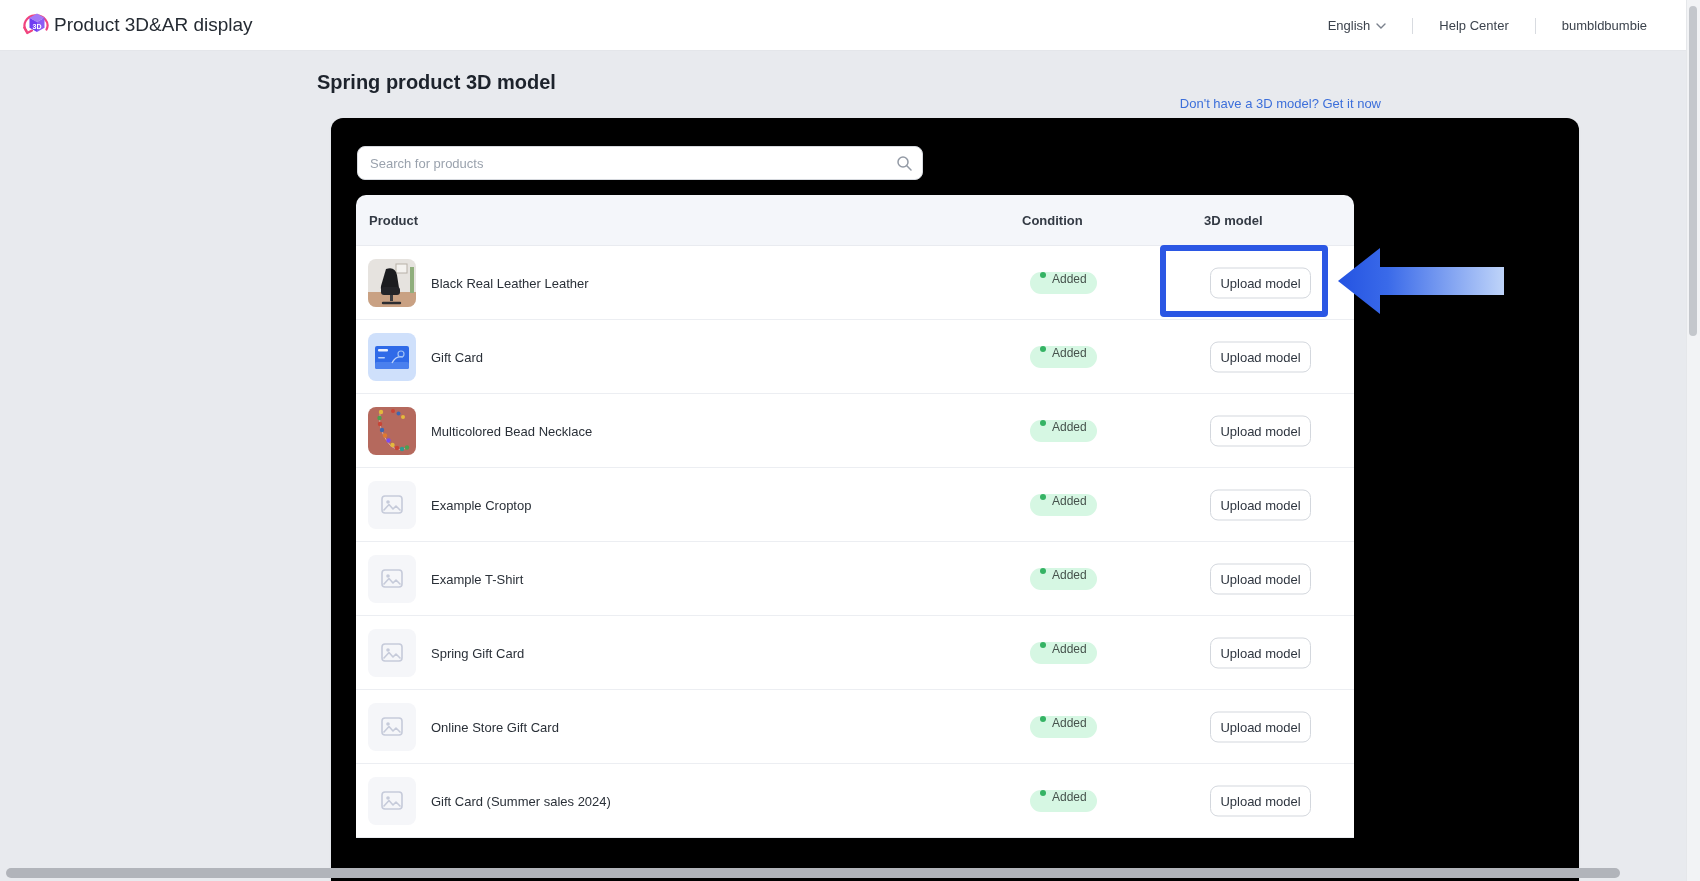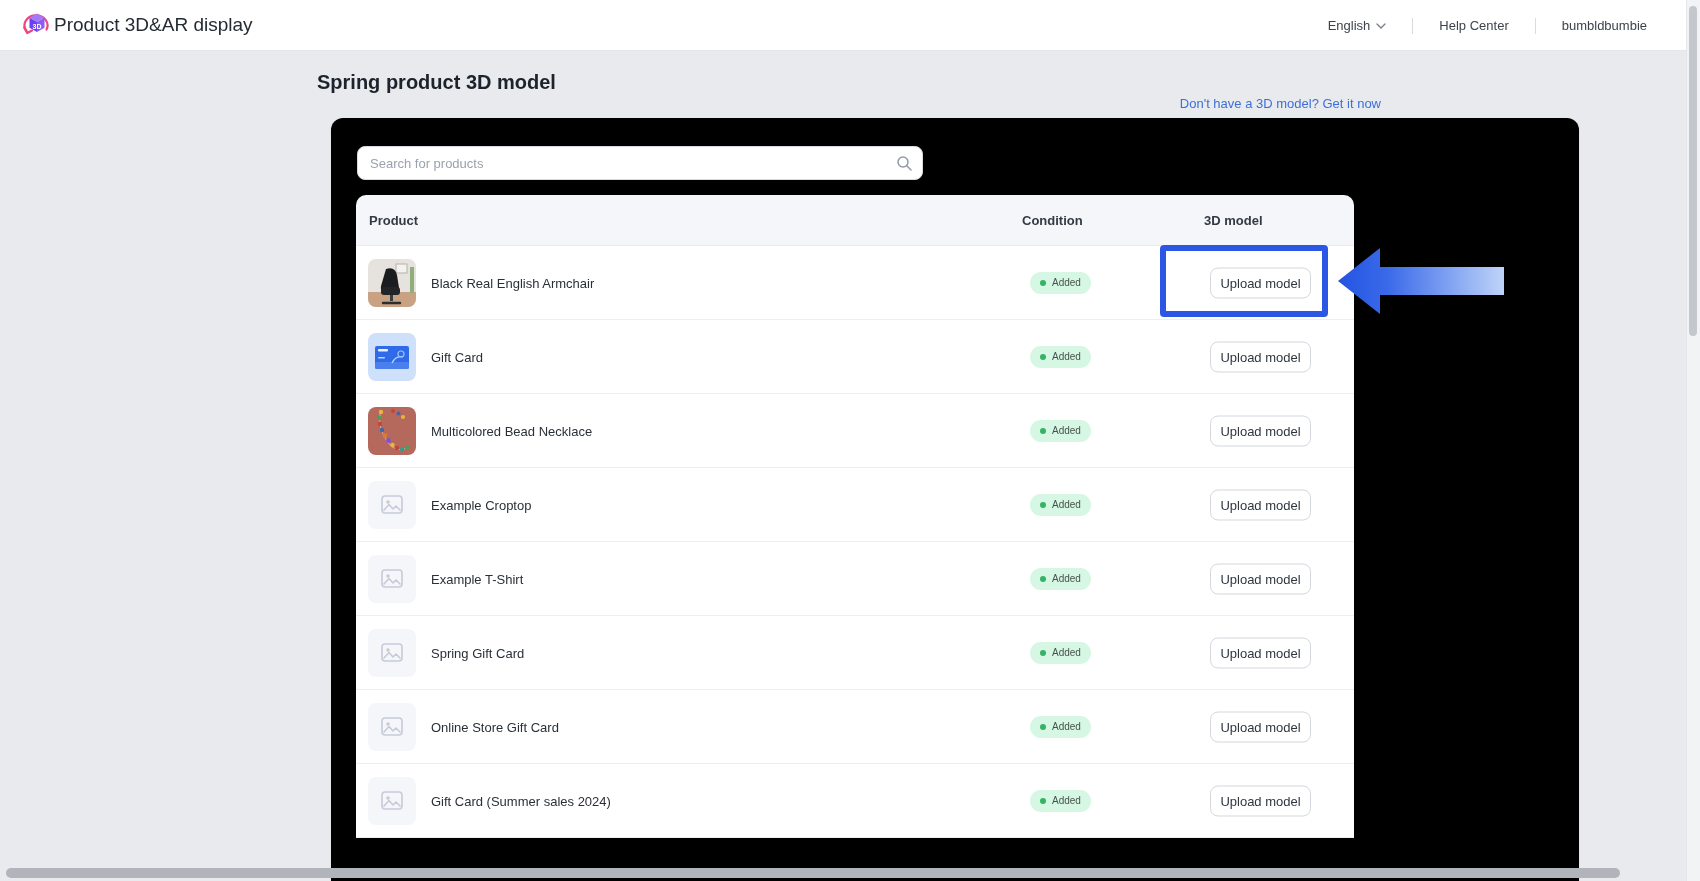--- a/index.html
+++ b/index.html
@@ -62,23 +62,23 @@
 
   .trow { position:relative; height:74px; border-bottom:1px solid #eceef2; background:#fff; }
   .thumb {
     position:absolute; left:12px; top:13px; width:48px; height:48px;
     border-radius:8px; overflow:hidden; display:block;
   }
   .thumb svg { display:block; }
   .pname { position:absolute; left:75px; top:50%; transform:translateY(-50%); font-size:13px; color:#2a3038; }
   .badge {
     position:absolute; left:674px; top:50%; transform:translateY(-50%);
-    display:inline-flex; align-items:center; gap:6px;
+    display:inline-flex; align-items:flex-start; gap:6px;
     background:#d6f7e3; border-radius:11px; height:22px; padding:0 10px;
-    font-size:10px; color:#46524c;
+    font-size:12px; color:#46524c;
   }
   .dot { width:6px; height:6px; border-radius:50%; background:#35b364; flex:0 0 auto; }
   .upload-btn {
     position:absolute; left:854px; top:50%; transform:translateY(-50%);
     width:101px; height:31px; background:#fff; border:1px solid #d3d7dd;
     border-radius:8px; font-size:13px; color:#2f3640; font-family:inherit; cursor:pointer;text-align:center;
   }
 
   
   .highlight-box {
@@ -157,21 +157,21 @@
     <rect width="48" height="48" fill="#e6e3df"></rect>
     <rect y="33" width="48" height="15" fill="#c9a183"></rect>
     <rect x="28" y="5" width="11" height="9" fill="#f4f2ef" stroke="#b7b1a8" stroke-width="1"></rect>
     <rect x="42" y="8" width="4" height="26" fill="#8fae7c"></rect>
     <path d="M18 10 q9 -3 11 6 l2 13 q-1 4 -6 4 l-9 0 q-4 -1 -3 -6 z" fill="#1b1c1f"></path>
     <rect x="13" y="28" width="19" height="8" rx="3" fill="#232428"></rect>
     <rect x="22" y="36" width="3" height="6" fill="#3a3b3f"></rect>
     <path d="M15 44 l17 0" stroke="#2c2d31" stroke-width="2.4" stroke-linecap="round"></path>
   </svg>
 </span>
-    <span class="pname">Black Real English Armchair</span>
+    <span class="pname">Black Real Leather Leather</span>
     <span class="badge">
       <span class="dot"></span>
       <span class="badge-label">Added</span>
     </span>
     <button class="upload-btn">Upload model</button>
   </div>
 
   <div class="trow">
     <span class="thumb">
   <svg width="48" height="48" viewBox="0 0 48 48">

